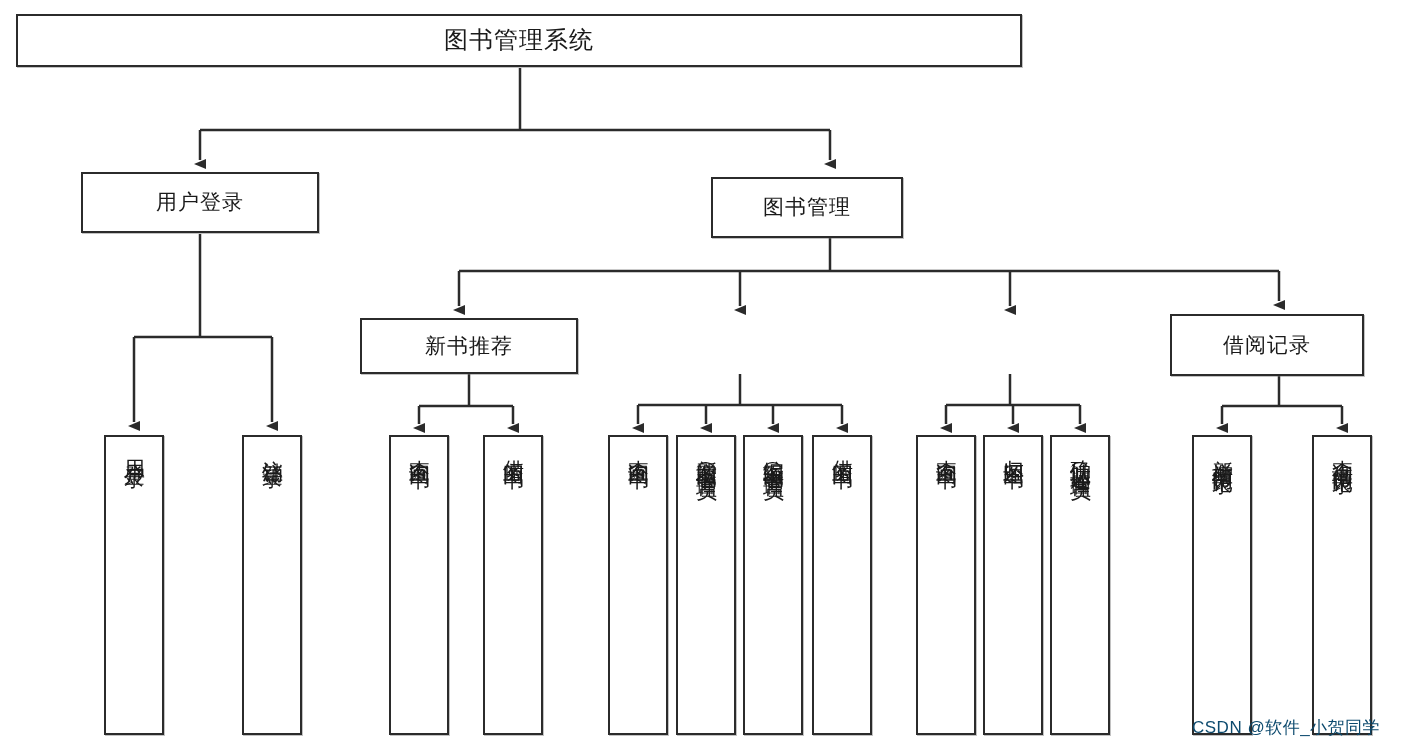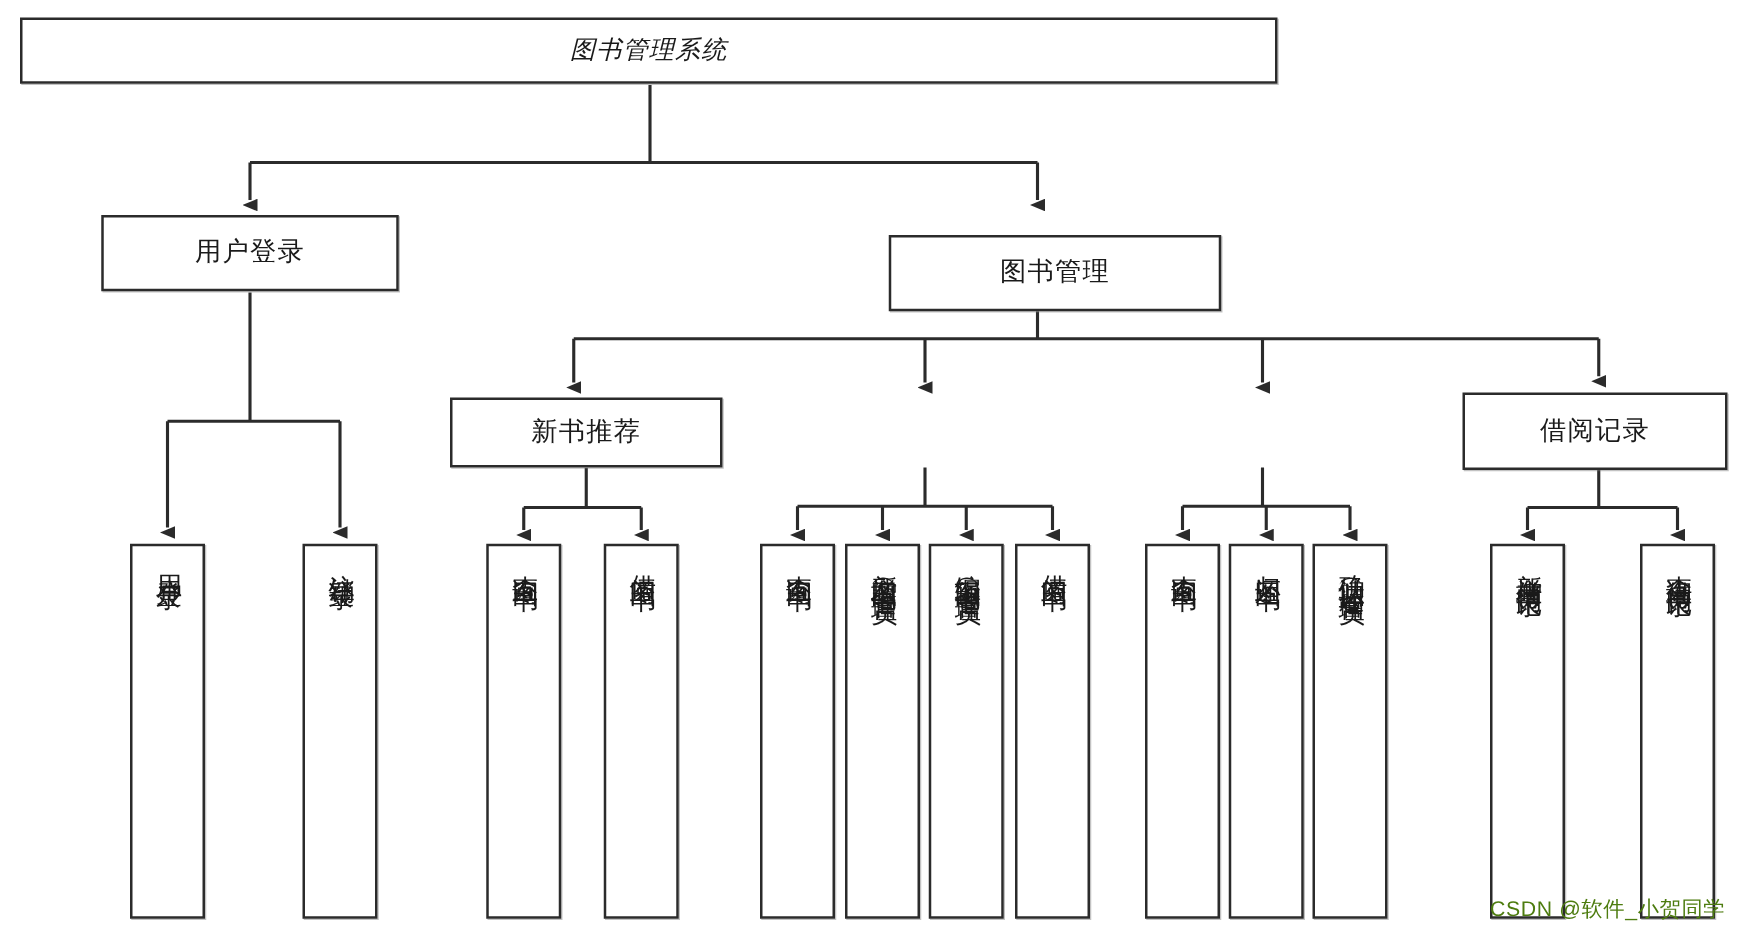--- a/index.html
+++ b/index.html
@@ -37,36 +37,36 @@
     box-shadow: 1px 1px 0 rgba(120,120,120,0.45);
   }
   .node .label {
     font-size: 21px;
     line-height: 1.18;
     letter-spacing: 1px;
     color: #1a1a1a;
     white-space: nowrap;
     text-align: center;
   }
-  .node.root .label { font-size: 20px; font-style: italic; }
+  .node.root .label { font-size: 24px; }
   .node.vertical {
     align-items: flex-start;
     padding-top: 6px;
   }
   .node.vertical .label {
     writing-mode: vertical-rl;
     text-orientation: upright;
     white-space: nowrap;
     letter-spacing: 3px;
     font-size: 21px;
   }
   .watermark {
     position: absolute;
     font-size: 17px;
-    color: #4d7c0f;
+    color: #0c4a6e;
     letter-spacing: 0.5px;
     white-space: nowrap;
   }
 </style>
 </head>
 <body>
 
 <div id="canvas">
 
   <svg class="edges" viewBox="0 0 1405 747">
@@ -117,28 +117,28 @@
     <path d="M1342,406 L1342,424" stroke="#2b2b2b" stroke-width="2.5" fill="none" marker-end="url(#arrow)"></path>
   </svg>
 
   <div class="node root" style="left:16px; top:14px; width:1006px; height:53px;">
     <span class="label">图书管理系统</span>
   </div>
 
   <div class="node" style="left:81px; top:172px; width:238px; height:61px;">
     <span class="label">用户登录</span>
   </div>
-  <div class="node" style="left:711px; top:188px; width:266px; height:61px;">
+  <div class="node" style="left:711px; top:177px; width:192px; height:61px;">
     <span class="label">图书管理</span>
   </div>
 
   <div class="node" style="left:360px; top:318px; width:218px; height:56px;">
     <span class="label">新书推荐</span>
   </div>
-  <div class="node" style="left:1170px; top:314px; width:212px; height:62px;">
+  <div class="node" style="left:1170px; top:314px; width:194px; height:62px;">
     <span class="label">借阅记录</span>
   </div>
 
   <div class="node vertical" style="left:104px; top:435px; width:60px; height:300px;">
     <span class="label">用户登录</span>
   </div>
   <div class="node vertical" style="left:242px; top:435px; width:60px; height:300px;">
     <span class="label">注销登录</span>
   </div>
 

